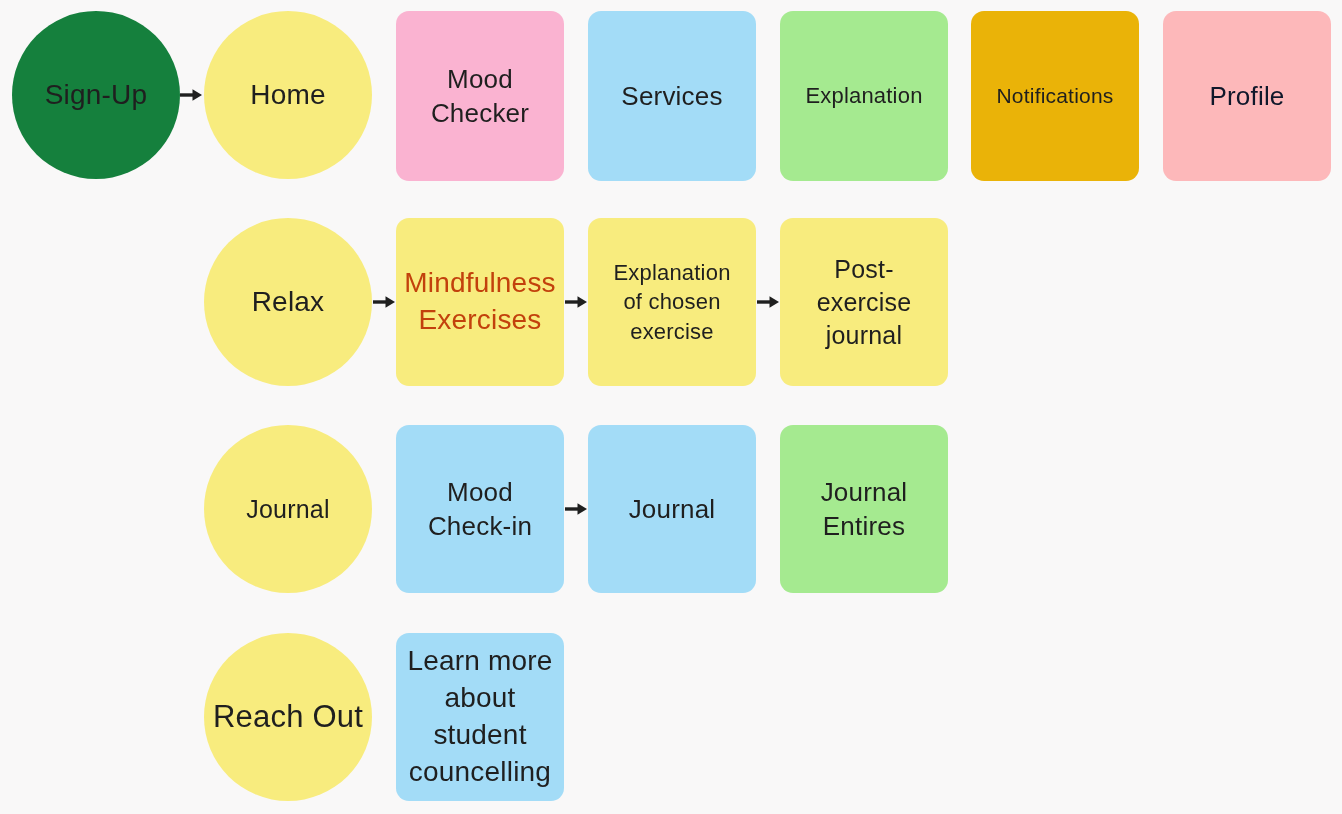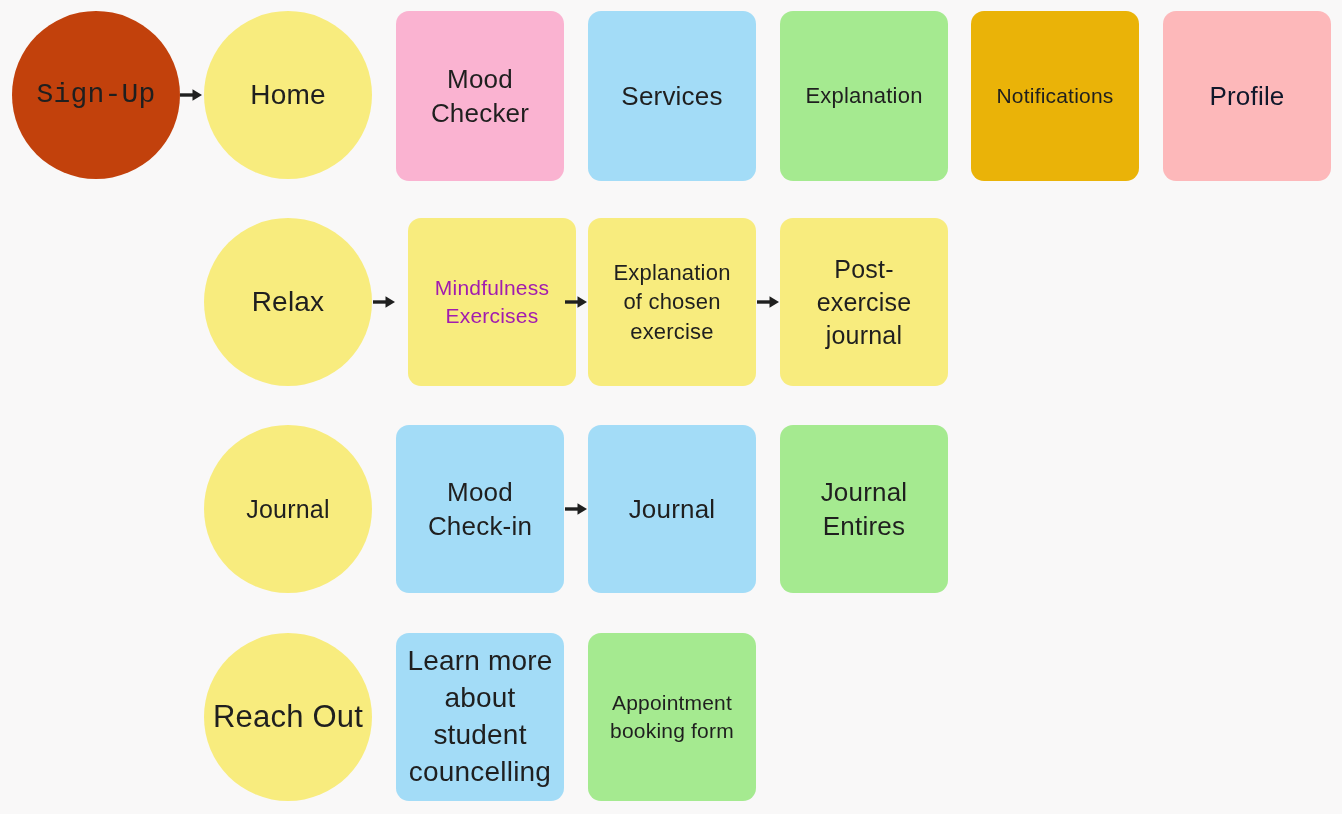--- a/index.html
+++ b/index.html
@@ -35,21 +35,21 @@
   .arrow {
     position: absolute;
     width: 24px;
     height: 16px;
   }
 </style>
 </head>
 <body>
 
 <div id="canvas" style="width: 1342px; height: 814px; background: rgb(249, 248, 248);">
-    <div class="node circle" style="left: 12px; top: 11px; width: 168px; height: 168px; background: #c2410c; font-size: 28px; color: rgb(31, 31, 31); font-family: Liberation Mono, monospace;">
+    <div class="node circle" style="left: 12px; top: 11px; width: 168px; height: 168px; background: #15803d; font-size: 28px; color: rgb(31, 31, 31);">
       <span class="label">Sign-Up</span>
     </div>
     <div class="node circle" style="left: 204px; top: 11px; width: 168px; height: 168px; background: rgb(248, 236, 126); font-size: 28px; color: rgb(31, 31, 31);">
       <span class="label">Home</span>
     </div>
     <div class="node rect" style="left: 396px; top: 11px; width: 168px; height: 170px; background: rgb(250, 179, 209); font-size: 26px; color: rgb(31, 31, 31);">
       <span class="label">Mood
 Checker</span>
     </div>
     <div class="node rect" style="left: 588px; top: 11px; width: 168px; height: 170px; background: rgb(163, 220, 247); font-size: 26px; color: rgb(31, 31, 31);">
@@ -60,21 +60,21 @@
     </div>
     <div class="node rect" style="left: 971px; top: 11px; width: 168px; height: 170px; background: #eab308; font-size: 21px; color: rgb(31, 31, 31);">
       <span class="label">Notifications</span>
     </div>
     <div class="node rect" style="left: 1163px; top: 11px; width: 168px; height: 170px; background: rgb(253, 184, 186); font-size: 26px; color: #0f172a;">
       <span class="label">Profile</span>
     </div>
     <div class="node circle" style="left: 204px; top: 218px; width: 168px; height: 168px; background: rgb(248, 236, 126); font-size: 28px; color: rgb(31, 31, 31);">
       <span class="label">Relax</span>
     </div>
-    <div class="node rect" style="left: 396px; top: 218px; width: 168px; height: 168px; background: rgb(248, 236, 126); font-size: 21px; color: #a21caf; margin-left: 12px;">
+    <div class="node rect" style="left: 396px; top: 218px; width: 168px; height: 168px; background: rgb(248, 236, 126); font-size: 28px; color: #c2410c;">
       <span class="label">Mindfulness
 Exercises</span>
     </div>
     <div class="node rect" style="left: 588px; top: 218px; width: 168px; height: 168px; background: rgb(248, 236, 126); font-size: 22px; color: rgb(31, 31, 31);">
       <span class="label">Explanation
 of chosen
 exercise</span>
     </div>
     <div class="node rect" style="left: 780px; top: 218px; width: 168px; height: 168px; background: rgb(248, 236, 126); font-size: 25px; color: rgb(31, 31, 31);">
       <span class="label">Post-
@@ -97,24 +97,20 @@
     </div>
     <div class="node circle" style="left: 204px; top: 633px; width: 168px; height: 168px; background: rgb(248, 236, 126); font-size: 31px; color: rgb(31, 31, 31); text-align: right;">
       <span class="label">Reach Out</span>
     </div>
     <div class="node rect" style="left: 396px; top: 633px; width: 168px; height: 168px; background: rgb(163, 220, 247); font-size: 28px; color: rgb(31, 31, 31);">
       <span class="label">Learn more
 about
 student
 councelling</span>
     </div>
-    <div class="node rect" style="left: 588px; top: 633px; width: 168px; height: 168px; background: rgb(165, 234, 144); font-size: 21px; color: rgb(31, 31, 31);">
-      <span class="label">Appointment
-booking form</span>
-    </div>
     <div class="arrow" style="left: 179px; top: 87px;"><svg width="24" height="16" viewBox="0 0 24 16">
         <line x1="1" y1="8" x2="15" y2="8" stroke="#1f1f1f" stroke-width="3.4"></line>
         <polygon points="13.5,2.2 23,8 13.5,13.8" fill="#1f1f1f"></polygon>
       </svg></div>
     <div class="arrow" style="left: 372px; top: 294px;"><svg width="24" height="16" viewBox="0 0 24 16">
         <line x1="1" y1="8" x2="15" y2="8" stroke="#1f1f1f" stroke-width="3.4"></line>
         <polygon points="13.5,2.2 23,8 13.5,13.8" fill="#1f1f1f"></polygon>
       </svg></div>
     <div class="arrow" style="left: 564px; top: 294px;"><svg width="24" height="16" viewBox="0 0 24 16">
         <line x1="1" y1="8" x2="15" y2="8" stroke="#1f1f1f" stroke-width="3.4"></line>

